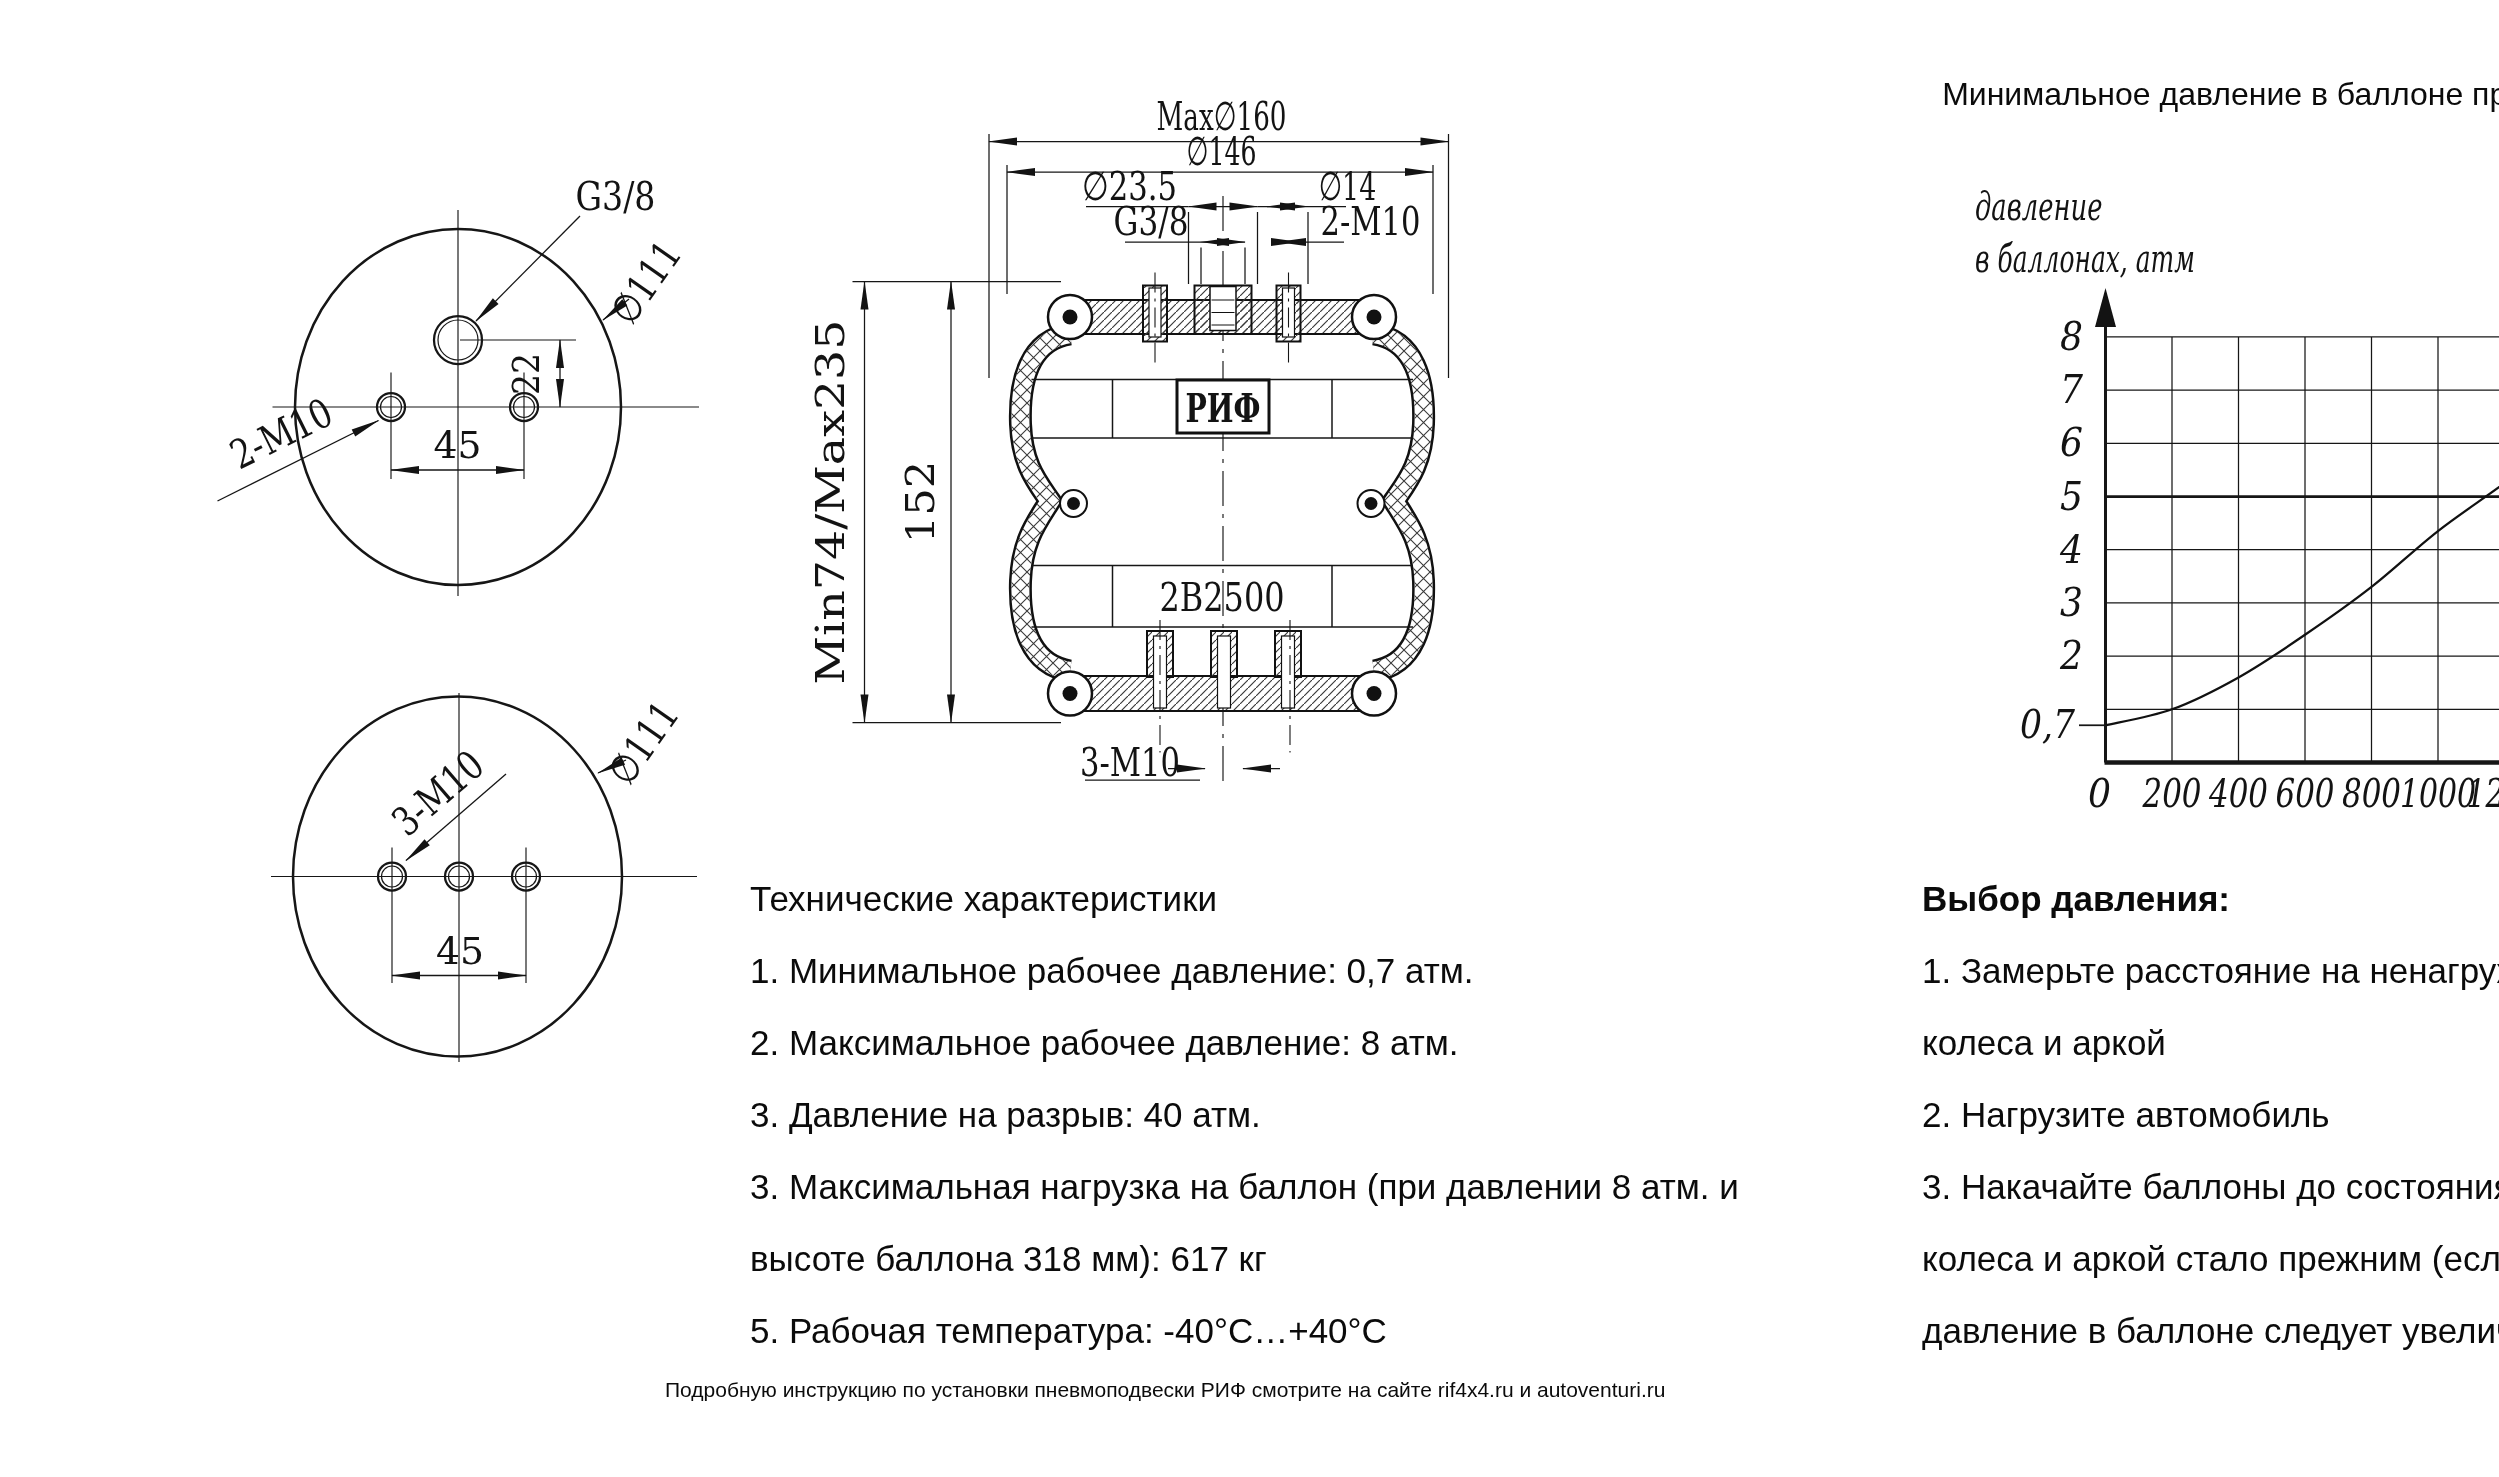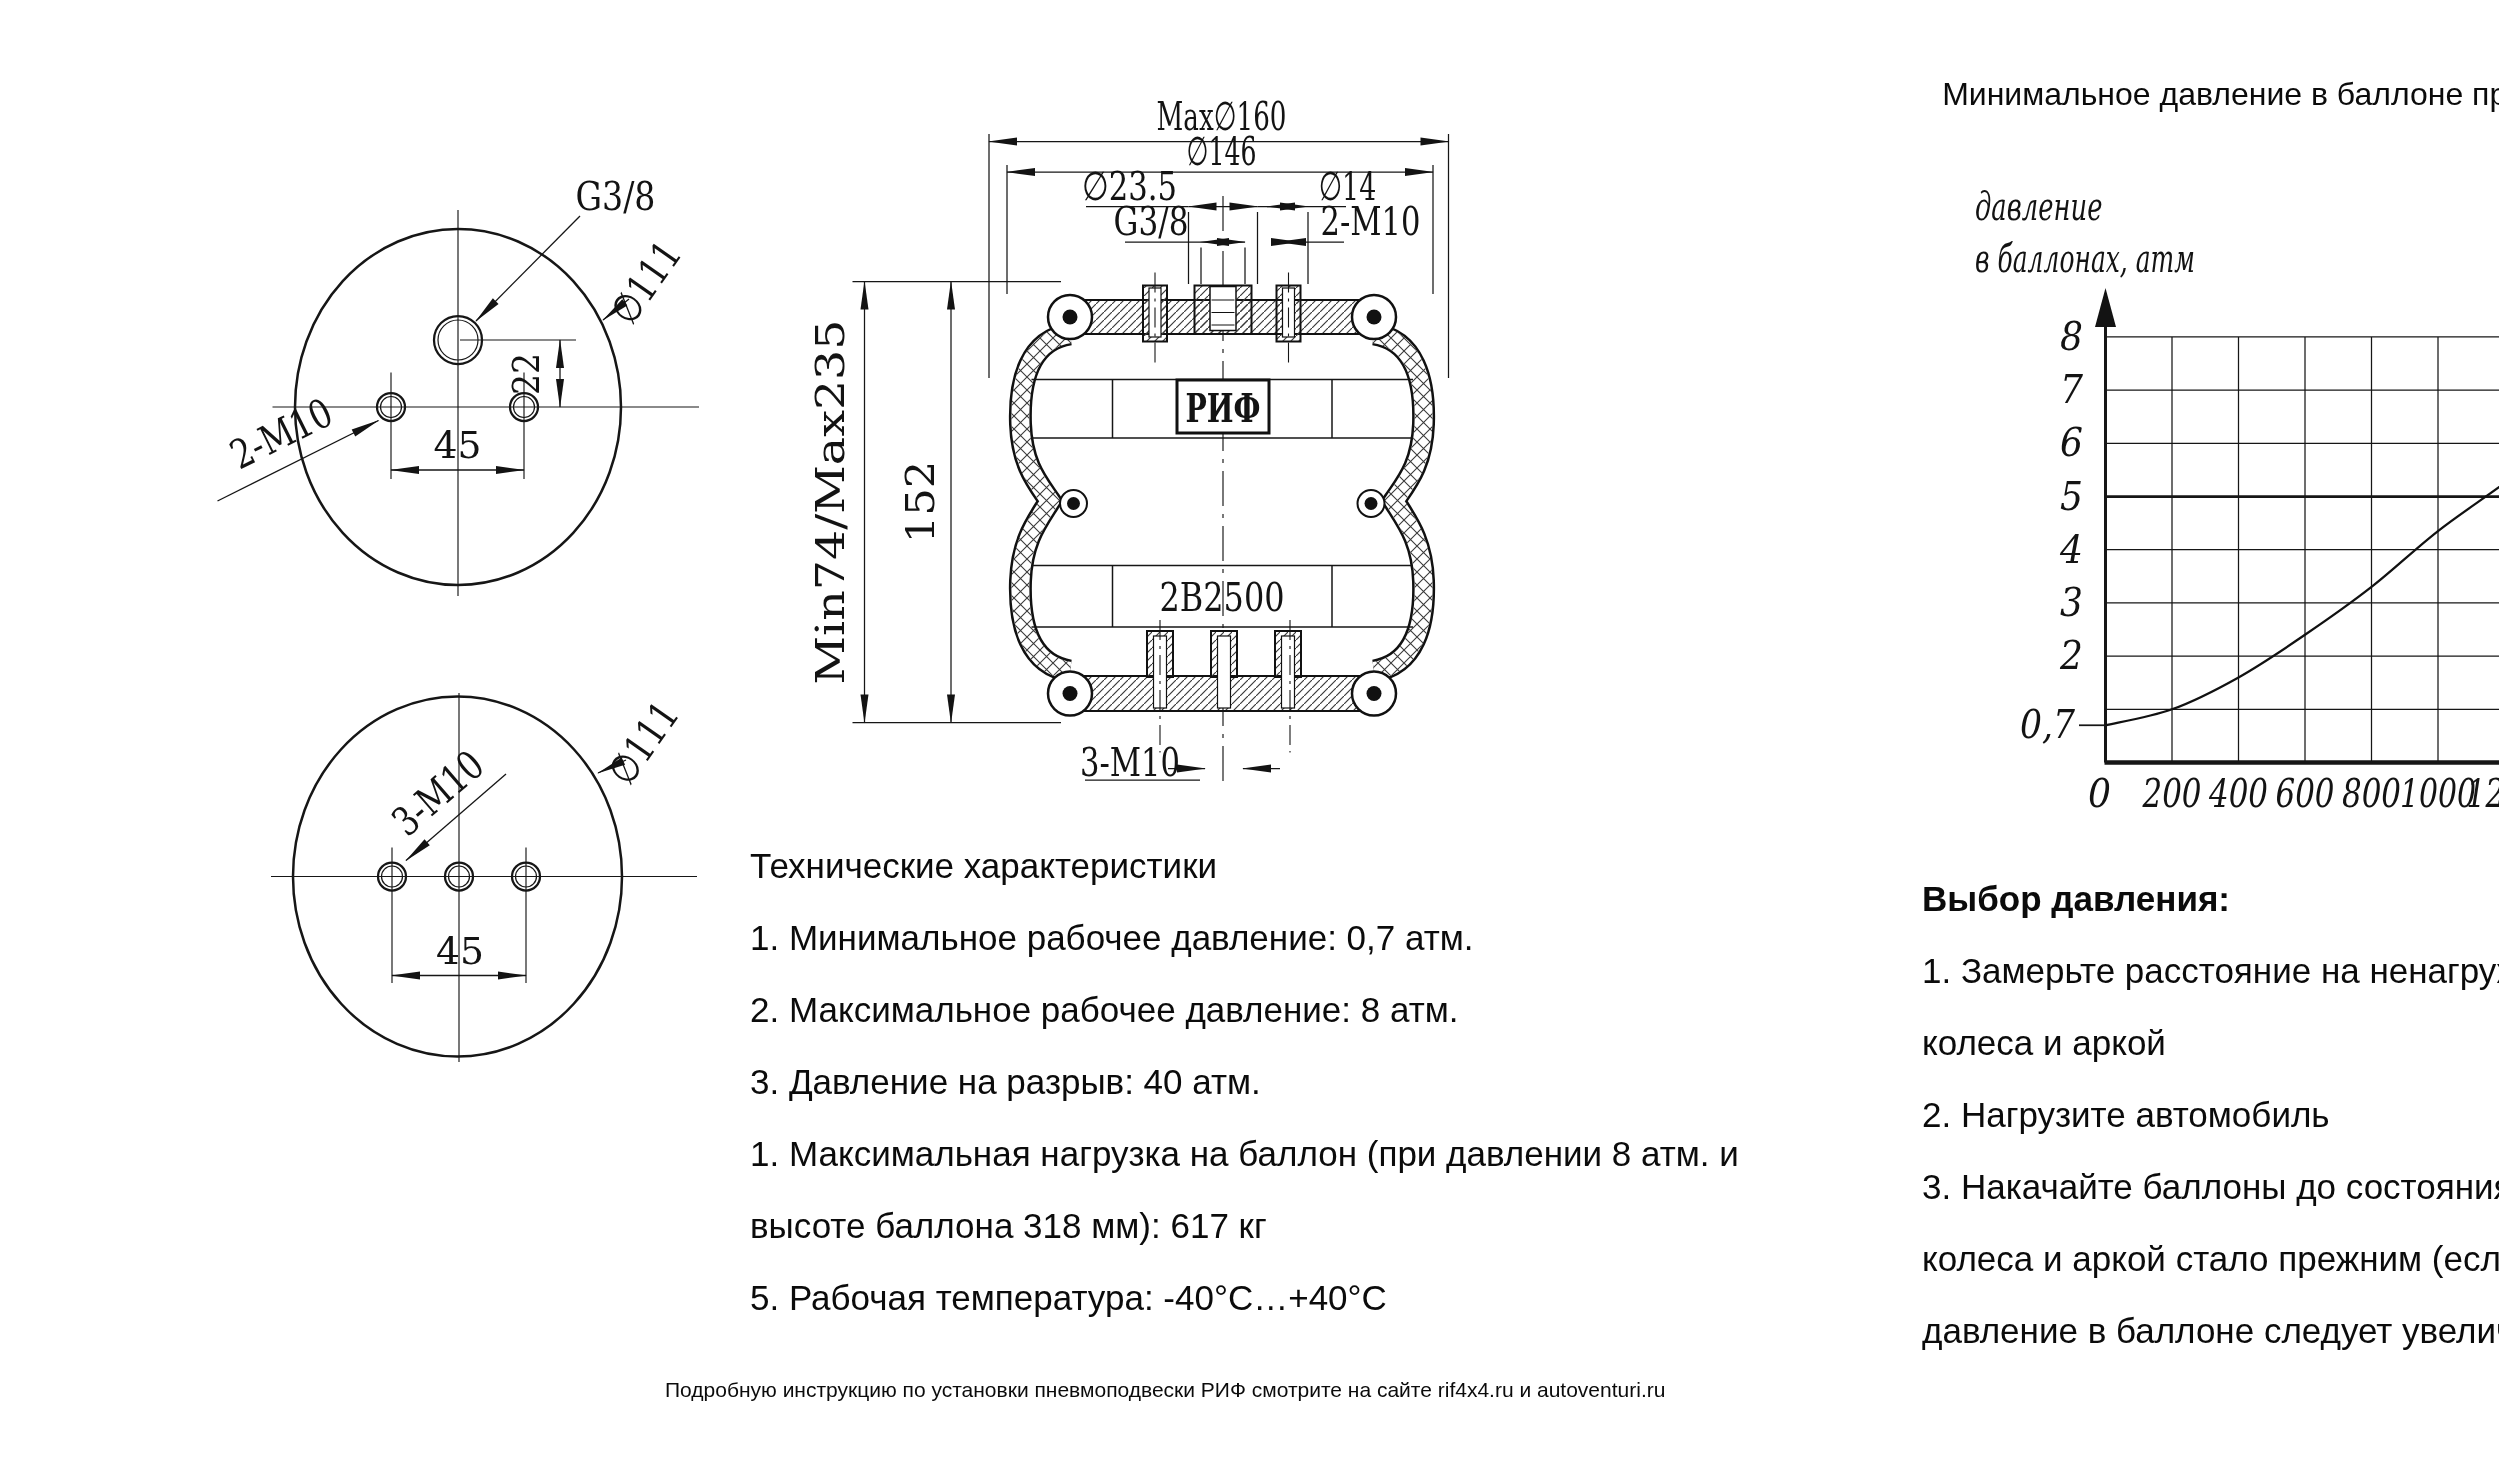--- a/index.html
+++ b/index.html
@@ -4,21 +4,21 @@
 <style>
   html,body{margin:0;padding:0;background:#e8e8e8;}
   .page{position:relative;width:3258px;height:1478px;background:#ffffff;overflow:hidden;
         font-family:"Liberation Sans","DejaVu Sans",sans-serif;color:#111;}
   svg{position:absolute;left:0;top:0;}
   .chart-title{position:absolute;left:1850px;top:76px;width:1320px;text-align:center;
                font-size:32px;color:#0b0b0b;}
   .col{position:absolute;font-size:35px;color:#0b0b0b;}
   .col .tline{height:72px;line-height:72px;white-space:nowrap;}
   .col .tline.bold{font-weight:bold;}
-  .specs-col{left:750px;top:830px;width:1165px;}
+  .specs-col{left:750px;top:863px;width:1165px;}
   .choice-col{left:1922px;top:863px;width:1330px;}
   .footer{position:absolute;left:665px;top:1378px;font-size:21px;white-space:nowrap;color:#0b0b0b;}
   text{fill:#131313;}
   .cad{font-family:"DejaVu Serif","Liberation Serif",serif;font-size:80px;}
   .cad-s{font-family:"DejaVu Serif","Liberation Serif",serif;font-size:76px;}
   .iter{font-family:"DejaVu Serif","Liberation Serif",serif;font-style:italic;}
 </style>
 </head>
 <body>
 
@@ -270,21 +270,21 @@
       <path d="M4211 1450.52 C4233.2 1445.2,4299.7 1434.6,4344.0 1418.6 C4388.3 1402.6,4432.7 1379.6,4477.0 1354.8 C4521.3 1329.9,4565.7 1299.8,4610.0 1269.6 C4654.3 1239.5,4698.7 1208.5,4743.0 1173.9 C4787.3 1139.3,4831.7 1096.7,4876.0 1062.2 C4920.3 1027.6,4964.7 999.2,5009.0 966.4 C5053.3 933.6,5097.7 896.4,5142.0 865.3 C5186.3 834.3,5230.7 808.6,5275.0 780.2 C5319.3 751.8,5378.1 712.8,5408.0 695.1 C5437.9 677.3,5446.8 677.3,5454.6 673.8" fill="none" stroke="#111" stroke-width="4.5"></path>
     </svg>
 
   <div class="col specs-col">
     <div class="tline">Технические характеристики</div>
     <div>
 
     <div class="tline">1. Минимальное рабочее давление: 0,7 атм.</div>
         <div class="tline">2. Максимальное рабочее давление: 8 атм.</div>
         <div class="tline">3. Давление на разрыв: 40 атм.</div>
-        <div class="tline">1. Максимальная нагрузка на баллон (при давлении 8 атм. и</div>
+        <div class="tline">3. Максимальная нагрузка на баллон (при давлении 8 атм. и</div>
         <div class="tline">высоте баллона 318 мм): 617 кг</div>
         <div class="tline">5. Рабочая температура: -40°C…+40°C</div>
       </div>
   </div>
 
   <div class="col choice-col">
     <div class="tline bold">Выбор давления:</div>
     <div>
 
     <div class="tline">1. Замерьте расстояние на ненагруженном автомобиле между центром</div>

